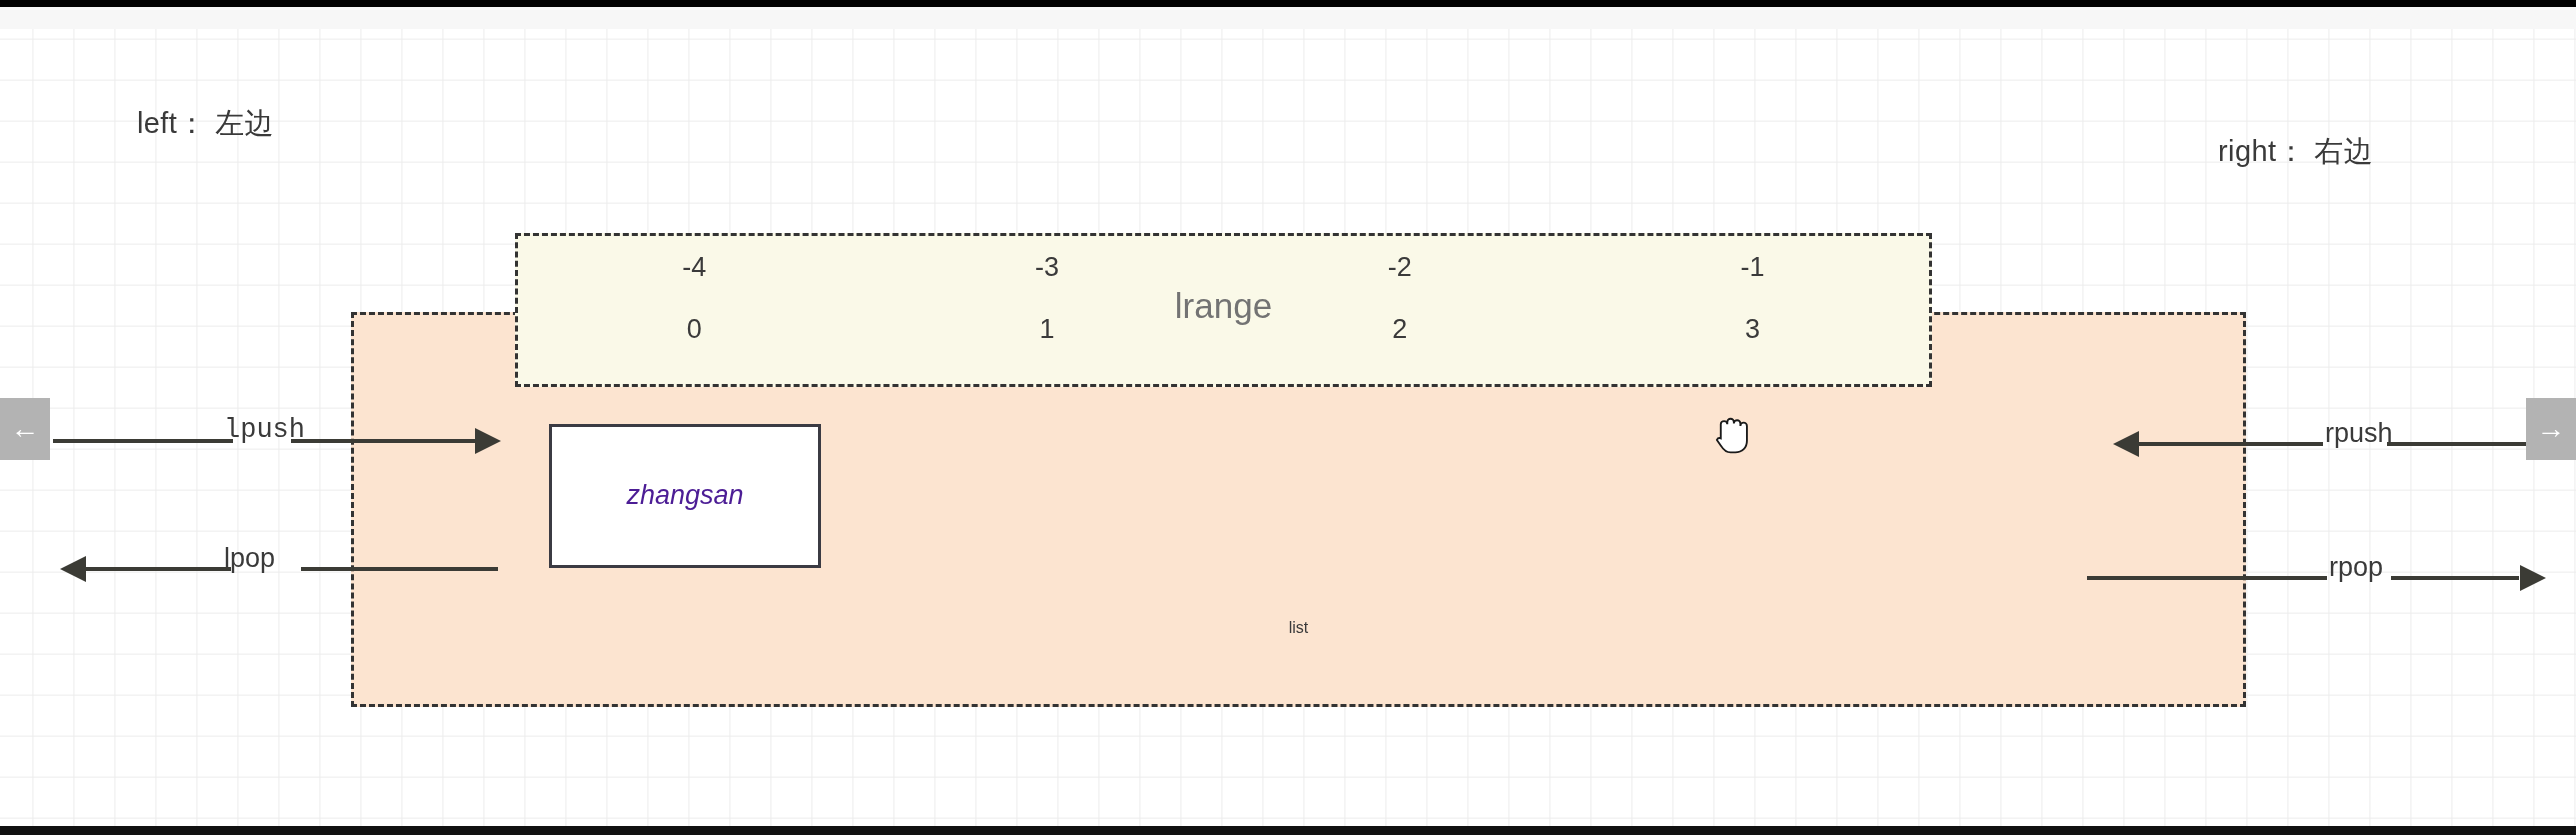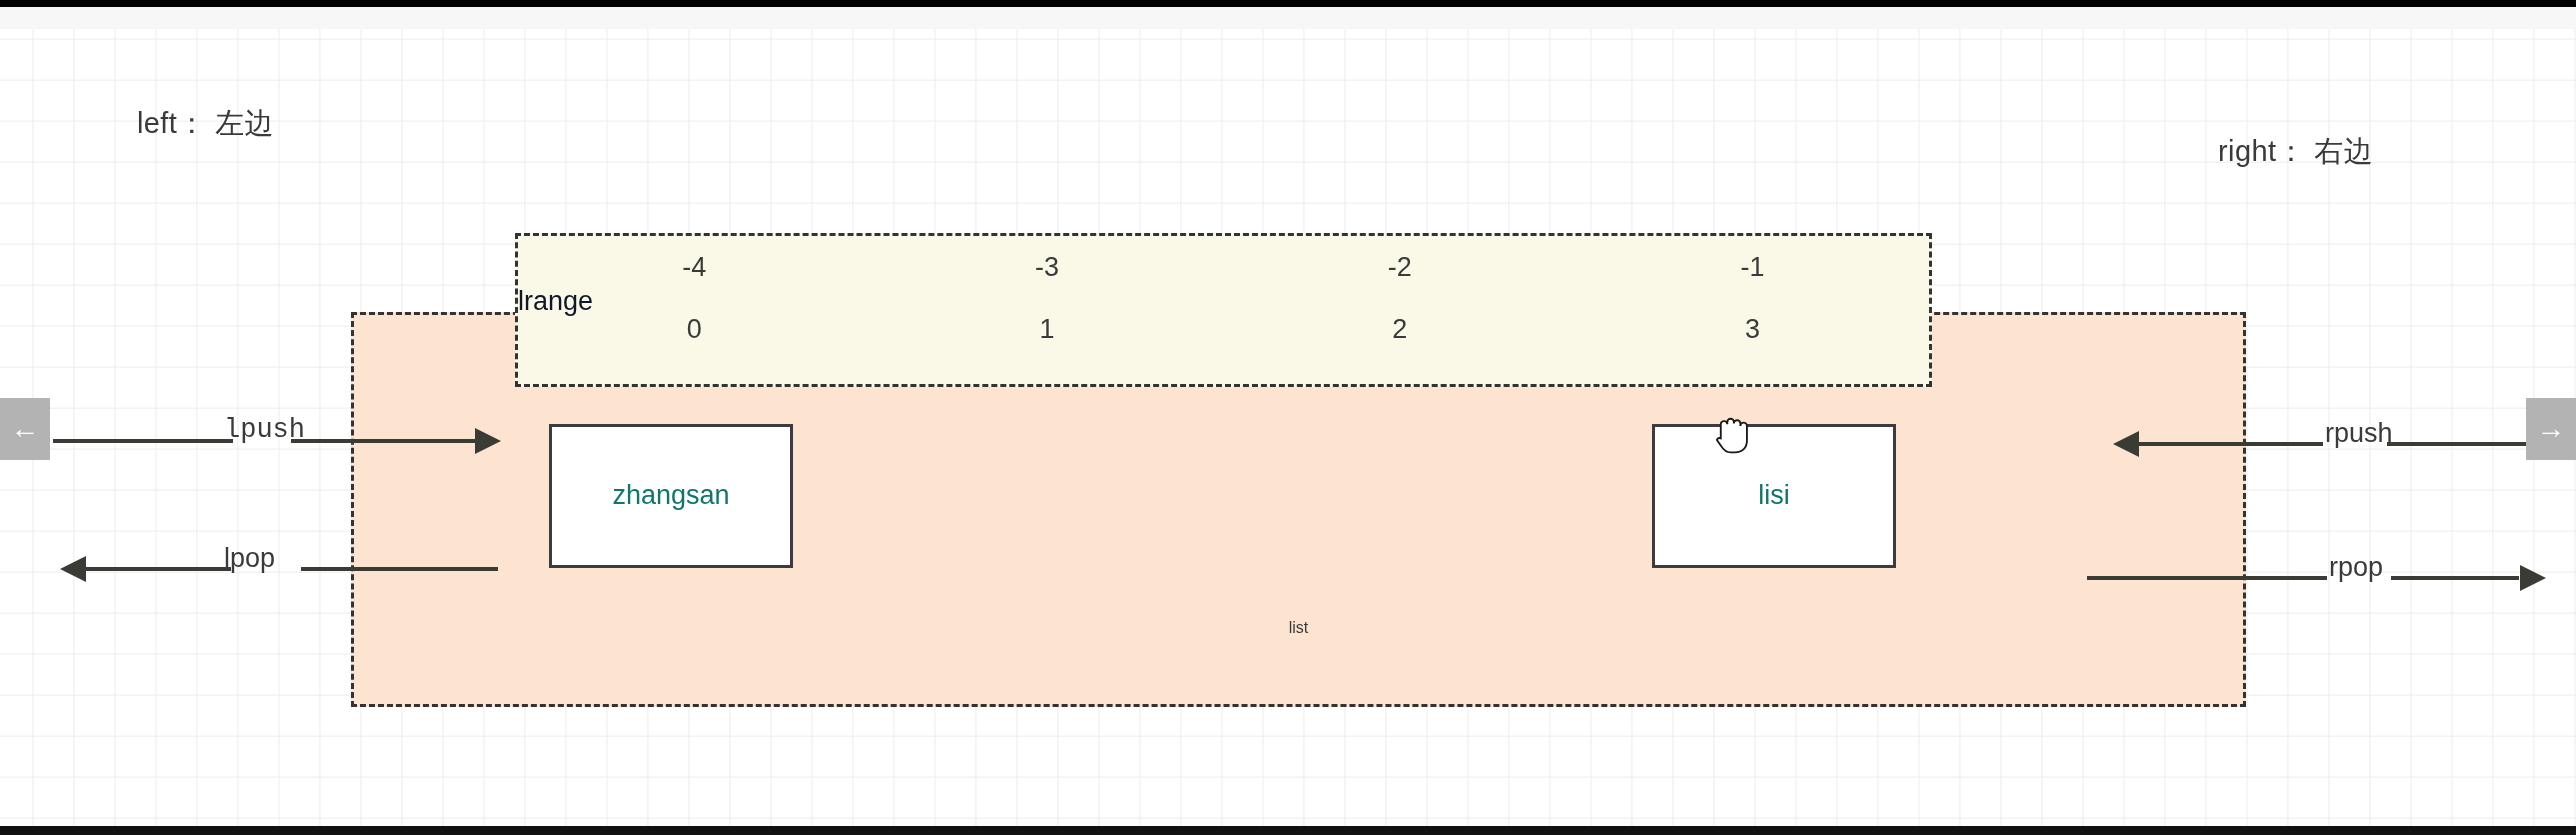--- a/index.html
+++ b/index.html
@@ -104,23 +104,23 @@
     left: 515px; top: 226px;
     width: 1417px; height: 154px;
     background: #faf9e8;
     border: 3.4px dashed #333333;
     z-index: 20;
   }
   .lrange-label {
     position: absolute;
     left: 0; right: 0;
     top: 50px;
-    text-align: left;
-    font-size: 27px;
-    color: #0f172a;
+    text-align: center;
+    font-size: 35px;
+    color: #737373;
   }
   .idx-row {
     position: absolute;
     left: 0; width: 100%;
     display: flex;
   }
   .idx-row-neg { top: 17px; }
   .idx-row-pos { top: 79px; }
   .idx-cell {
     flex: 1 1 0;
@@ -133,28 +133,29 @@
   
   .value-boxes {
     position: absolute;
     left: 549px; top: 417px;
     width: 1347px; height: 144px;
     display: flex;
     justify-content: space-between;
     z-index: 25;
   }
   .value-box {
-    width: 244px; height: 144px;
+    width: 272px; height: 144px;
     background: #ffffff;
     border: 3.4px solid #3b3b43;
     display: flex;
     align-items: center;
     justify-content: center;
     font-size: 27px;
-    color: #0f766e;
+    color: #4c1d95;
+    font-style: italic;
   }
 
   
   .arrow-row { position: absolute; z-index: 28; height: 0; }
   .arrow-line {
     position: absolute;
     height: 4.3px;
     background: #3b3b35;
     top: 0;
   }
@@ -223,21 +224,20 @@
         <div class="idx-cell">0</div>
         <div class="idx-cell">1</div>
         <div class="idx-cell">2</div>
         <div class="idx-cell">3</div>
       </div>
       <div class="lrange-label">lrange</div>
     </div>
 
     <div class="value-boxes">
       <div class="value-box">zhangsan</div>
-      <div class="value-box">lisi</div>
     </div>
 
     <div class="arrow-row r-lpush">
       <div class="arrow-line" style="left:53px;  width:180px;"></div>
       <div class="arrow-line" style="left:291px; width:184px;"></div>
       <div class="arrow-head head-right" style="left:475px;"></div>
       <div class="arrow-label" style="left:224px;font-family:Liberation Mono, monospace;">lpush</div>
     </div>
 
     <div class="arrow-row r-lpop">

